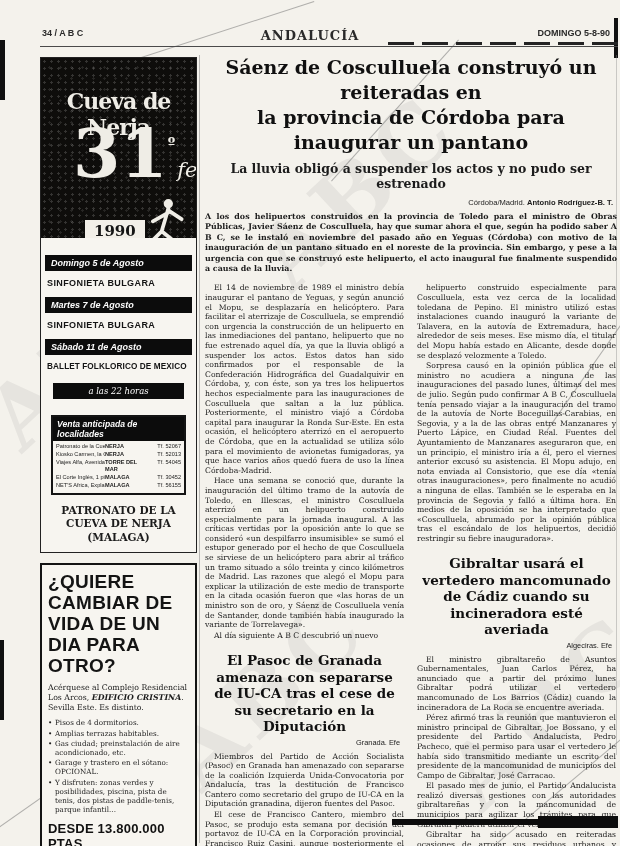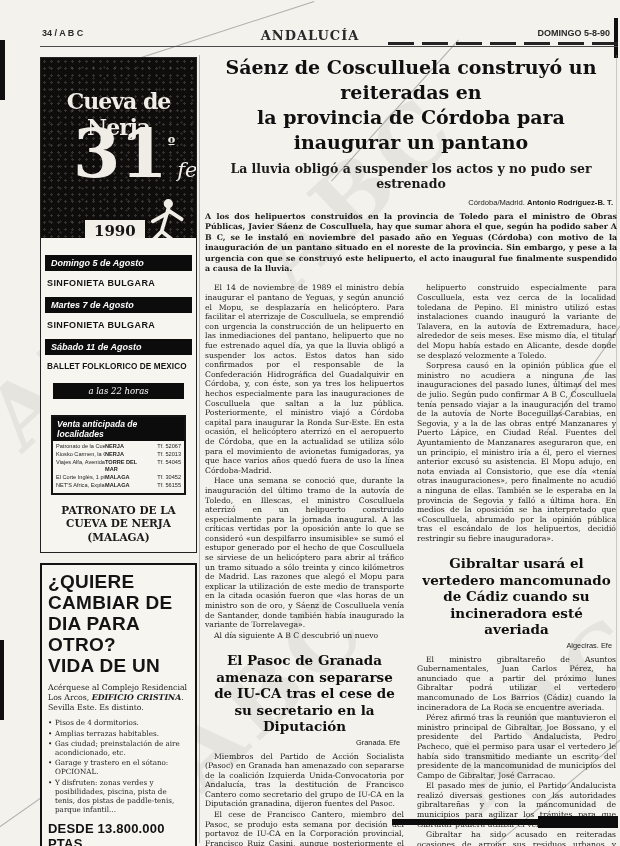--- a/index.html
+++ b/index.html
@@ -166,22 +166,22 @@
         <div>PATRONATO DE LA CUEVA DE NERJA</div>
         <div>(MALAGA)</div>
       </div>
     </div>
   </div>
 
   <div class="estate">
     <div class="estate-headline">
       <div>¿QUIERE</div>
       <div>CAMBIAR DE</div>
+      <div>VIDA DE UN</div>
       <div>DIA PARA OTRO?</div>
-      <div>VIDA DE UN</div>
     </div>
     <div class="estate-intro">
       <span>Acérquese al Complejo Residencial Los Arcos, </span><span class="edificio">EDIFICIO CRISTINA</span><span>. Sevilla Este. Es distinto.</span>
     </div>
     <ul class="estate-bullets">
       <li>Pisos de 4 dormitorios.</li>
       <li>Amplias terrazas habitables.</li>
       <li>Gas ciudad; preinstalación de aire acondicionado, etc.</li>
       <li>Garage y trastero en el sótano: OPCIONAL.</li>
       <li>Y disfruten: zonas verdes y posibilidades, piscina, pista de tenis, dos pistas de paddle-tenis, parque infantil...</li>

